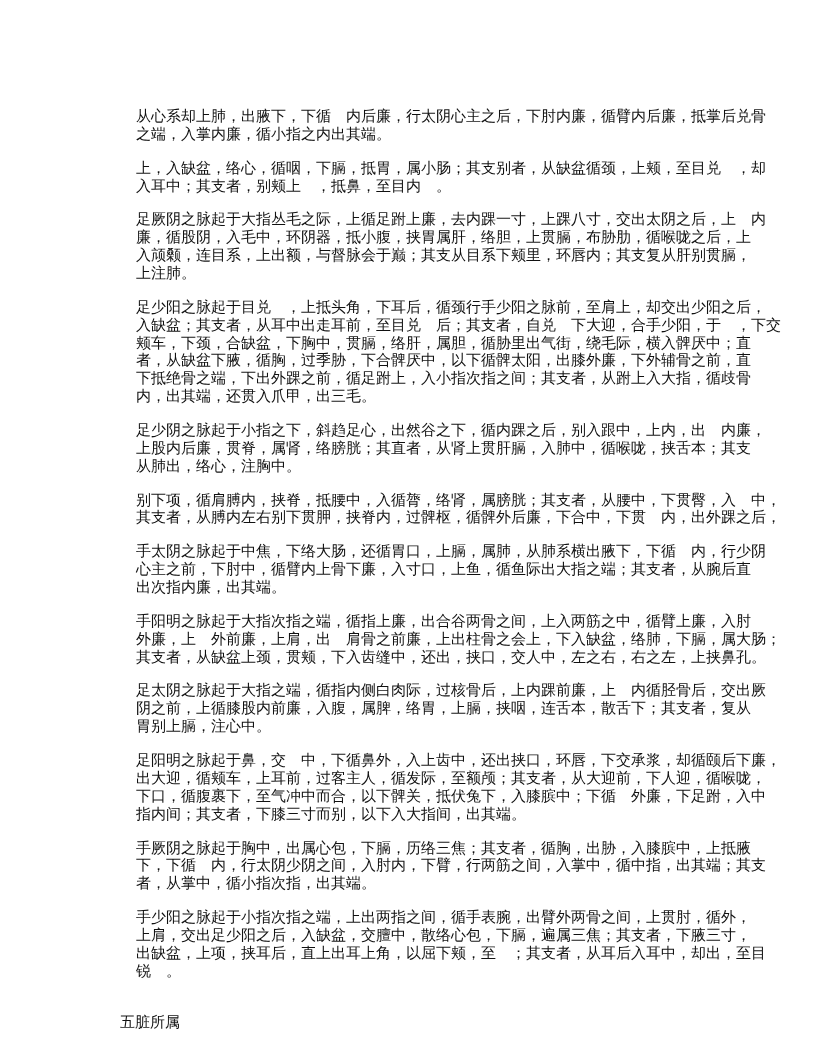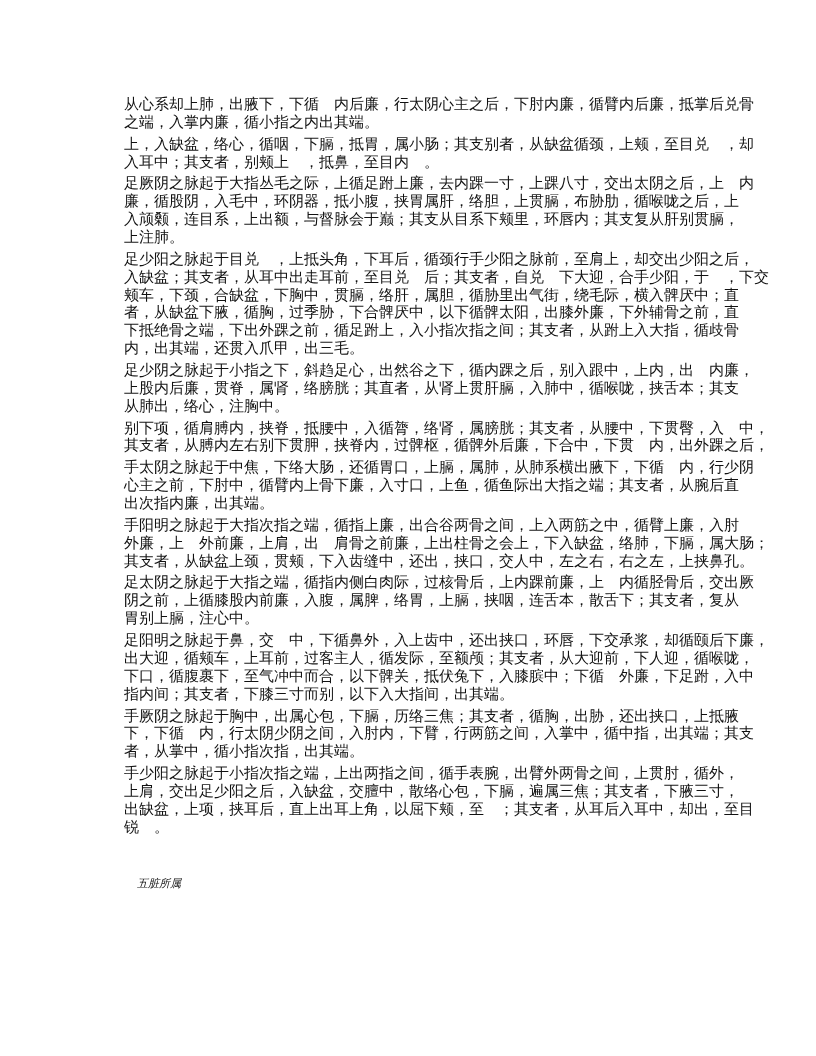--- a/index.html
+++ b/index.html
@@ -2,24 +2,24 @@
 <html><head>
 <meta charset="utf-8">
 <style>
   html, body { margin: 0; padding: 0; background: #ffffff; }
   body { width: 816px; height: 1056px; position: relative; overflow: hidden; }
   .page {
     position: absolute; left: 120px; top: 92px; width: 580px;
     font-family: "DejaVu Serif", "Liberation Serif", serif;
     font-size: 15px; line-height: 17.86px; color: #111111;
   }
-  .para { margin: 4px; }
+  .para { margin: 16px; }
   .line { display: block; white-space: pre; height: 17.86px; overflow: visible; }
   .blank { height: 17.86px; }
-  .heading { margin: 17px; font-weight: normal; font-size: 11px; line-height: 17.86px; font-style: italic; }
+  .heading { margin: 0; font-weight: normal; font-size: 15px; line-height: 17.86px; }
 </style>
 </head>
 <body>
 
 <div class="page" id="page">
     <p class="para">
       <span class="line">从心系却上肺，出腋下，下循　内后廉，行太阴心主之后，下肘内廉，循臂内后廉，抵掌后兑骨</span>
       <span class="line">之端，入掌内廉，循小指之内出其端。</span>
     </p>
     <p class="para">
@@ -64,21 +64,21 @@
       <span class="line">阴之前，上循膝股内前廉，入腹，属脾，络胃，上膈，挟咽，连舌本，散舌下；其支者，复从</span>
       <span class="line">胃别上膈，注心中。</span>
     </p>
     <p class="para">
       <span class="line">足阳明之脉起于鼻，交　中，下循鼻外，入上齿中，还出挟口，环唇，下交承浆，却循颐后下廉，</span>
       <span class="line">出大迎，循颊车，上耳前，过客主人，循发际，至额颅；其支者，从大迎前，下人迎，循喉咙，</span>
       <span class="line">下口，循腹裹下，至气冲中而合，以下髀关，抵伏兔下，入膝膑中；下循　外廉，下足跗，入中</span>
       <span class="line">指内间；其支者，下膝三寸而别，以下入大指间，出其端。</span>
     </p>
     <p class="para">
-      <span class="line">手厥阴之脉起于胸中，出属心包，下膈，历络三焦；其支者，循胸，出胁，还出挟口，上抵腋</span>
+      <span class="line">手厥阴之脉起于胸中，出属心包，下膈，历络三焦；其支者，循胸，出胁，入膝膑中，上抵腋</span>
       <span class="line">下，下循　内，行太阴少阴之间，入肘内，下臂，行两筋之间，入掌中，循中指，出其端；其支</span>
       <span class="line">者，从掌中，循小指次指，出其端。</span>
     </p>
     <p class="para">
       <span class="line">手少阳之脉起于小指次指之端，上出两指之间，循手表腕，出臂外两骨之间，上贯肘，循外，</span>
       <span class="line">上肩，交出足少阳之后，入缺盆，交膻中，散络心包，下膈，遍属三焦；其支者，下腋三寸，</span>
       <span class="line">出缺盆，上项，挟耳后，直上出耳上角，以屈下颊，至　；其支者，从耳后入耳中，却出，至目</span>
       <span class="line">锐　。</span>
     </p>
     <div class="blank"></div>

